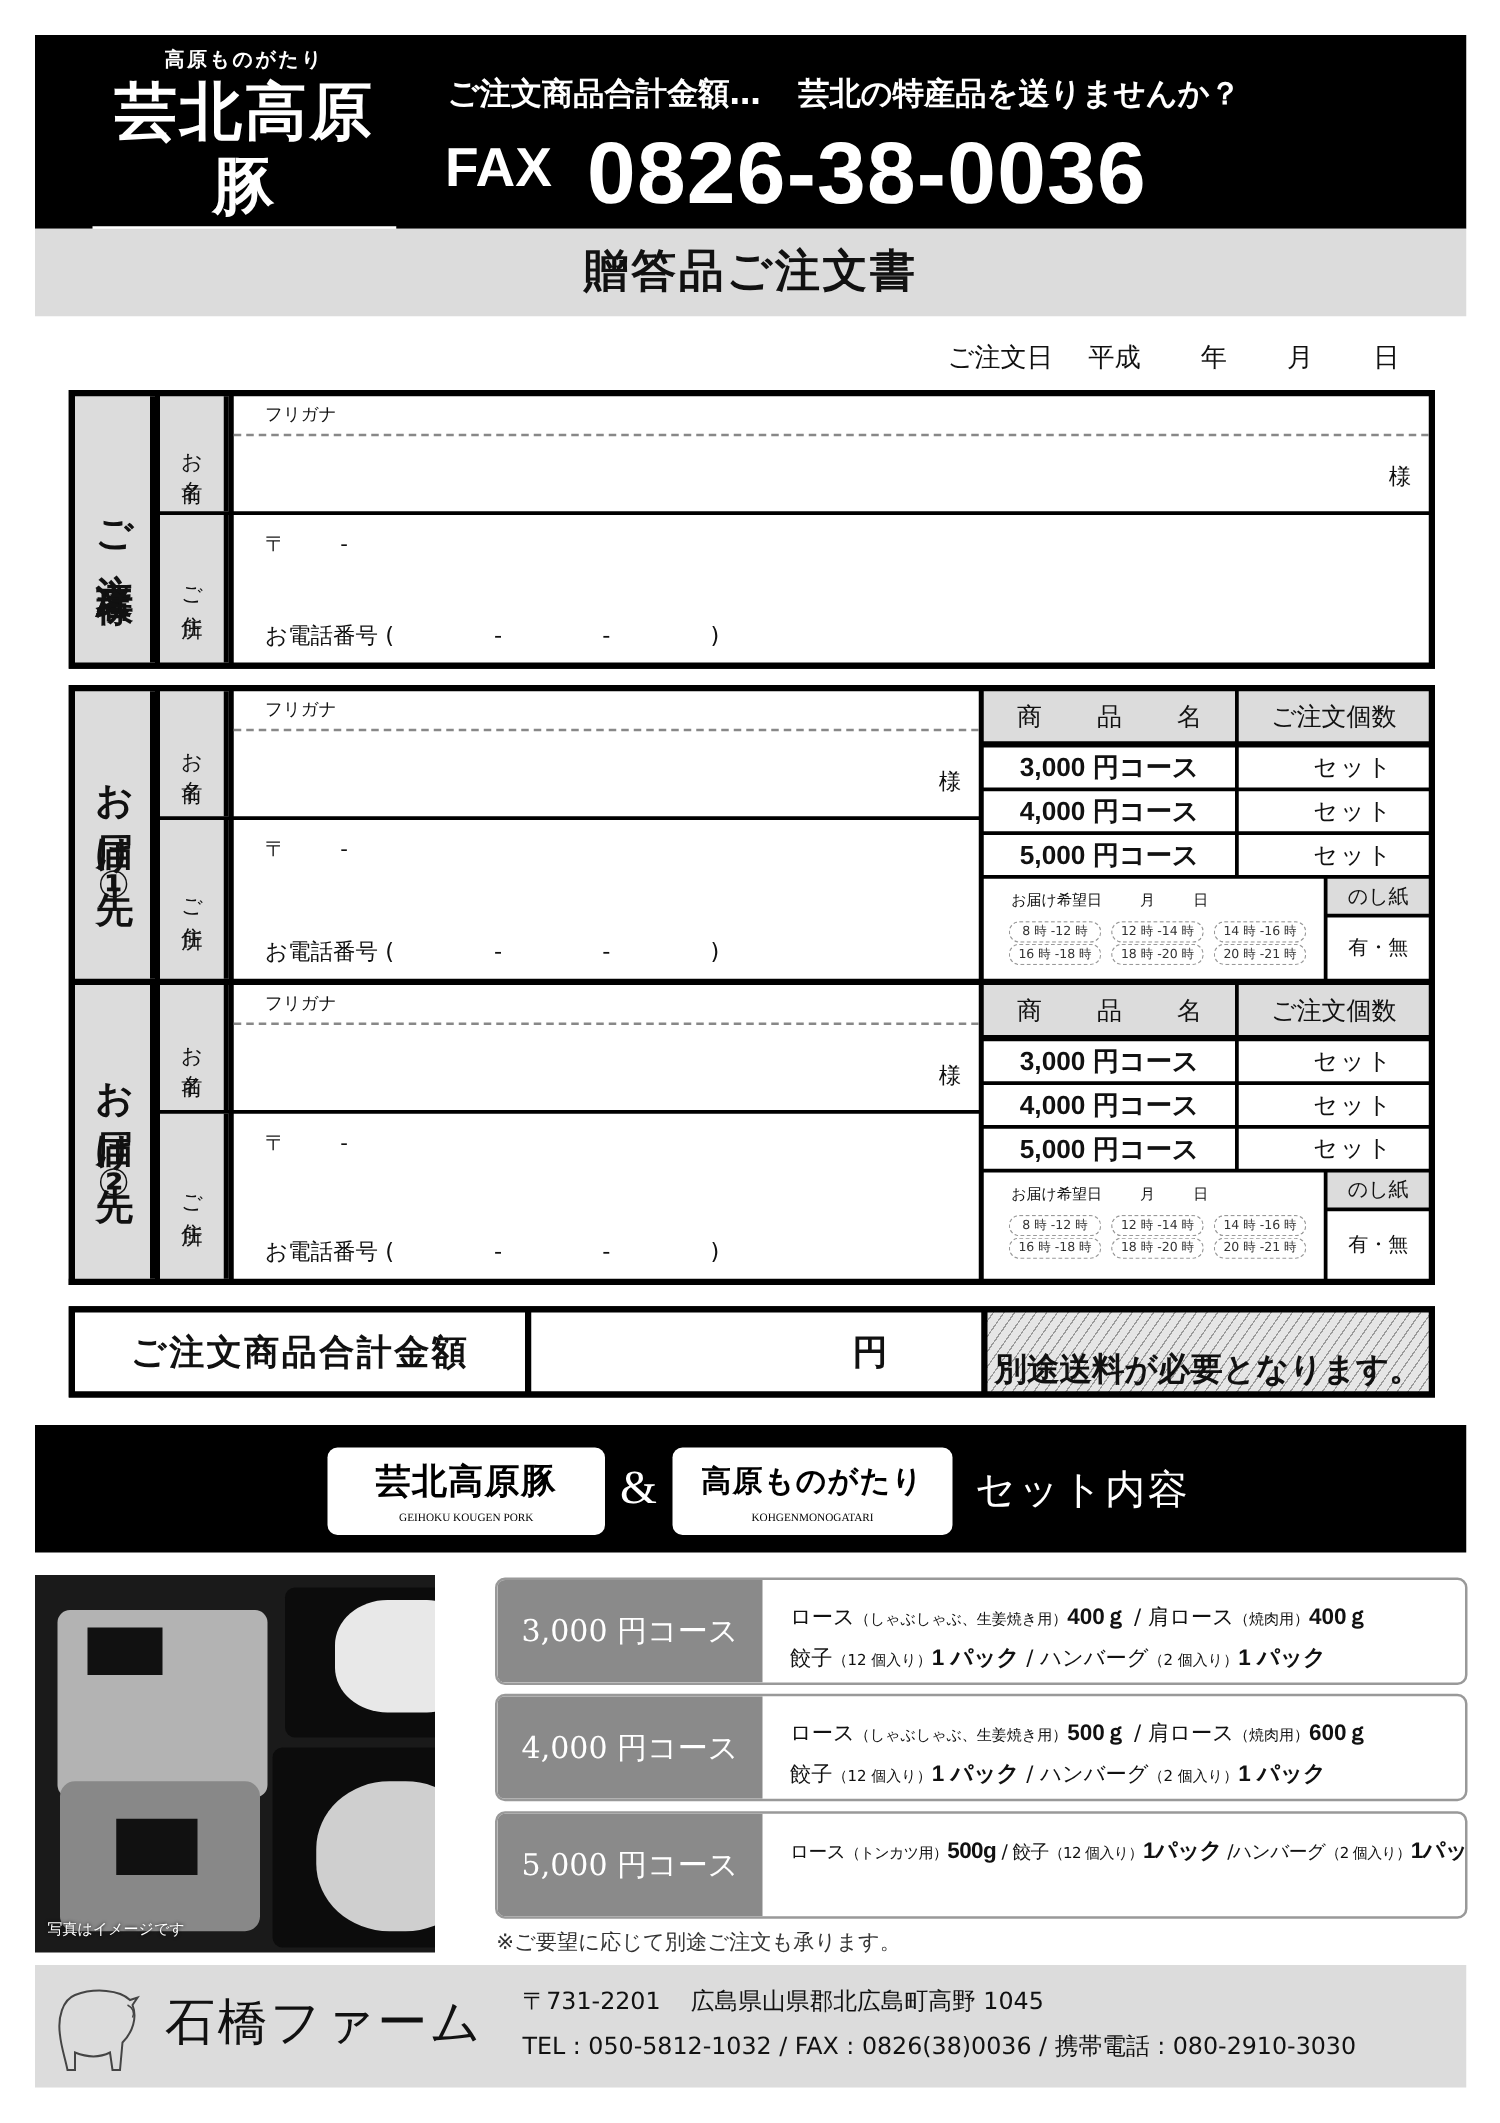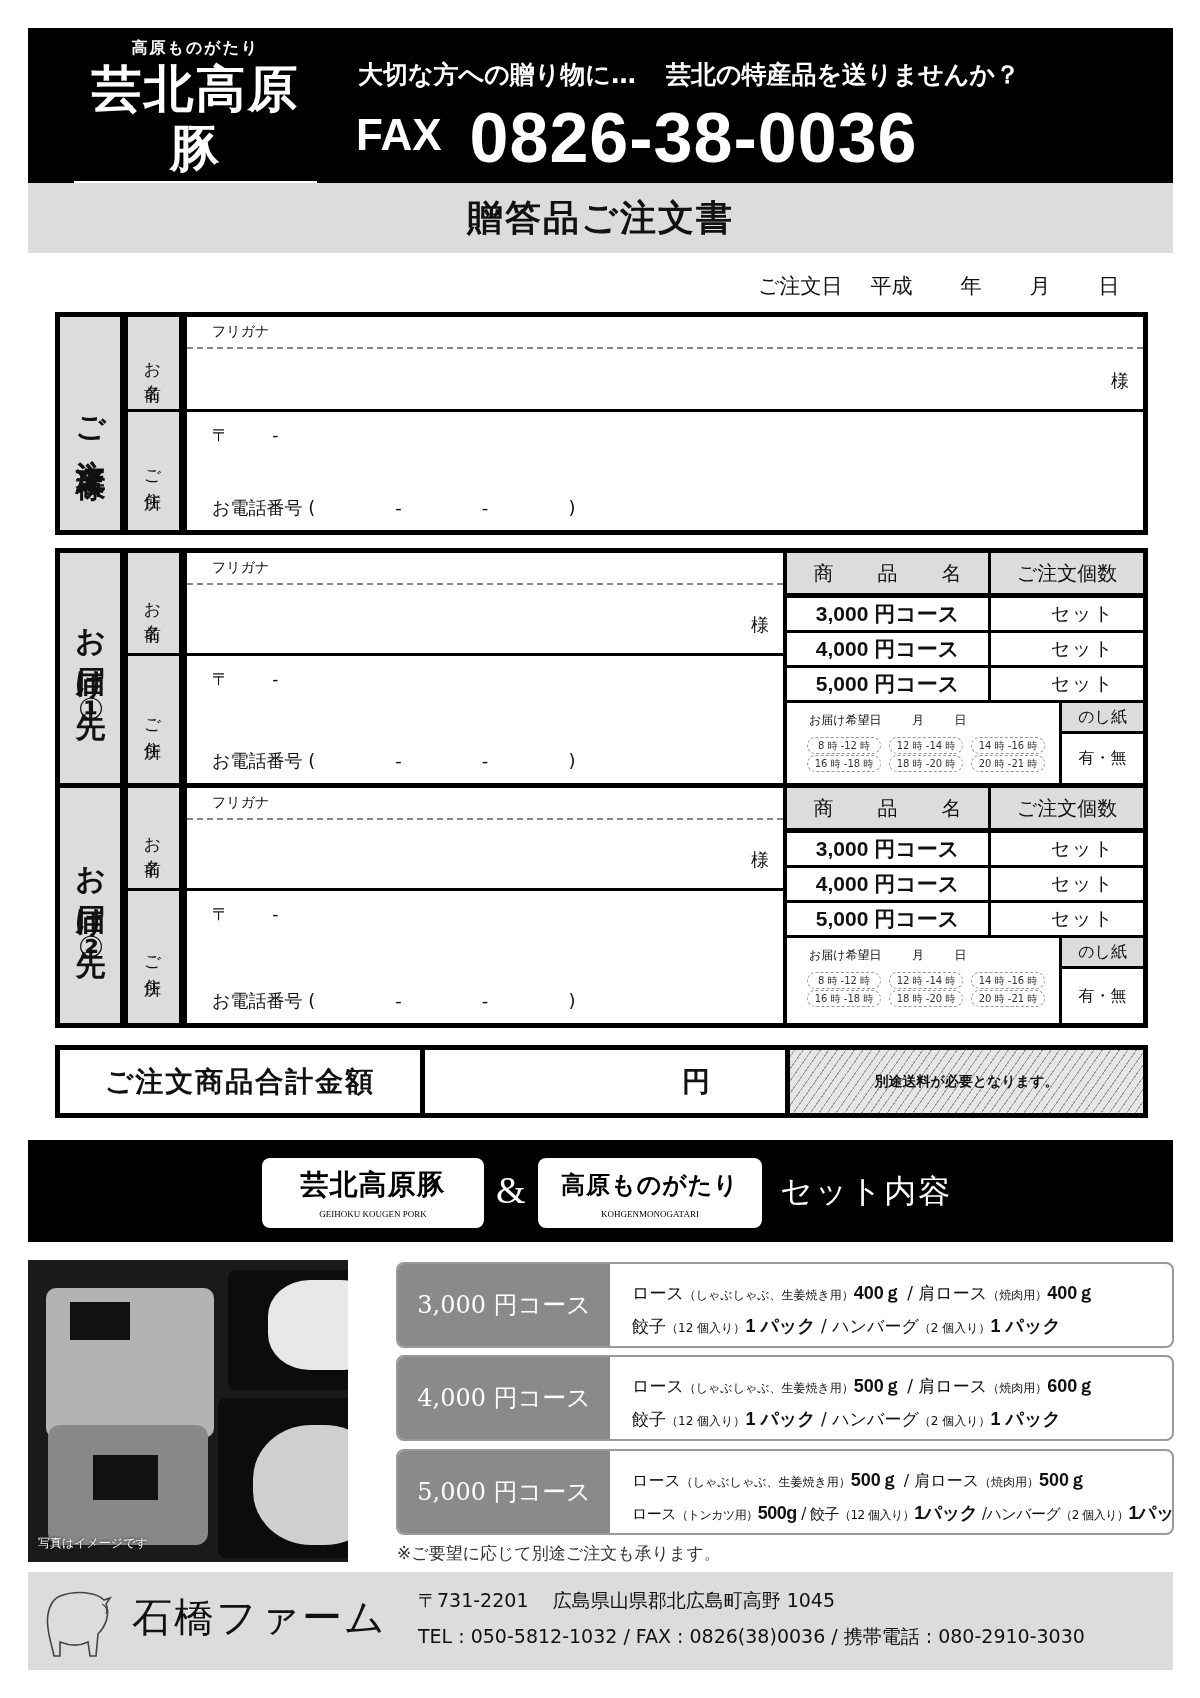--- a/index.html
+++ b/index.html
@@ -52,21 +52,21 @@
   .deliv-date { position: absolute; left: 22px; top: 9px; font-size: 12px; white-space: pre; }
   .slots { position: absolute; left: 20px; top: 34px; width: 240px; display: flex; flex-wrap: wrap; gap: 1px 8px; }
   .slot { width: 74px; height: 17px; border: 1px dashed #999; border-radius: 9px; font-size: 10px; text-align: center; line-height: 15px; color: #333; }
   .noshi-hd { position: absolute; background: #dcdcdc; display: flex; align-items: center; justify-content: center; font-size: 16px; }
   .noshi-val { position: absolute; background: #fff; display: flex; align-items: center; justify-content: center; font-size: 16px; }
 
   
   .total { position: absolute; left: 55px; top: 1045px; width: 1093px; height: 73px; border: 5px solid #000; background: #000; }
   .total-lbl { position: absolute; left: 0; top: 0; width: 360px; height: 63px; background: #ffffff; font-size: 28px; font-weight: bold; display: flex; align-items: center; justify-content: center; letter-spacing: 2px; }
   .total-val { position: absolute; left: 365px; top: 0; width: 360px; height: 63px; background: #fff; font-size: 28px; font-weight: bold; display: flex; align-items: center; justify-content: flex-end; padding-right: 75px; }
-  .total-note { position: absolute; left: 730px; top: 0; width: 353px; height: 63px; font-size: 14px; font-weight: bold; display: flex; align-items: center; justify-content: center;
+  .total-note { position: absolute; left: 730px; top: 0; width: 353px; height: 63px; font-size: 26px; font-weight: bold; display: flex; align-items: flex-end; justify-content: center;
     background: repeating-linear-gradient(-55deg, #e6e6e6 0 6px, #9a9a9a 6px 7px); }
   .total-note span { background: transparent; }
 
   
   .set-band { position: absolute; left: 28px; top: 1140px; width: 1145px; height: 102px; background: #000; }
   .badge { position: absolute; top: 18px; height: 70px; background: #fff; border-radius: 8px; color: #000; text-align: center; }
   .badge-main { font-family: "DejaVu Serif", serif; font-size: 28px; font-weight: bold; line-height: 46px; padding-top: 4px; letter-spacing: 1px; }
   .badge-en { font-family: "Liberation Serif", serif; font-size: 9px; line-height: 12px; }
   .amp { position: absolute; left: 468px; top: 28px; color: #fff; font-family: "Liberation Serif", serif; font-size: 38px; }
   .set-title { position: absolute; left: 752px; top: 30px; color: #fff; font-family: Liberation Mono, monospace; font-size: 32px; letter-spacing: 2px; }
@@ -97,21 +97,21 @@
 <body>
 
 <div class="header">
   <div class="logo-block">
     <div class="logo-sub">高原ものがたり</div>
     <div class="logo-main">芸北高原豚</div>
     <div class="logo-en">GEIHOKU KOUGEN PORK</div>
     <div class="logo-note">芸北高原豚は広島県応援登録商品です。</div>
   </div>
   <div class="catch">
-    <span>大切な方への贈り物に…</span><span>芸北の特産品を送りませんか？</span>
+    <span>ご注文商品合計金額…</span><span>芸北の特産品を送りませんか？</span>
   </div>
   <div class="fax-row">
     <span class="fax-label">FAX</span><span class="fax-number">0826-38-0036</span>
   </div>
 </div>
 
 <div class="title-band">贈答品ご注文書</div>
 
 <div class="order-date">
   <span class="lbl">ご注文日</span><span class="era">平成</span><span class="yr">年</span><span class="mo">月</span><span>日</span>
@@ -282,21 +282,20 @@
   <div class="course-name">4,000 円コース</div>
   <div class="course-desc">
     <div><span>ロース</span><small>（しゃぶしゃぶ、生姜焼き用）</small><b>500ｇ</b><span> / </span><span>肩ロース</span><small>（焼肉用）</small><b>600ｇ</b></div>
     <div><span>餃子</span><small>（12 個入り）</small><b>1 パック</b><span> / </span><span>ハンバーグ</span><small>（2 個入り）</small><b>1 パック</b></div>
   </div>
 </div>
 
 <div class="course" style="top:1449px;">
   <div class="course-name">5,000 円コース</div>
   <div class="course-desc tight">
-    <div><span>ロース</span><small>（しゃぶしゃぶ、生姜焼き用）</small><b>500ｇ</b><span> / </span><span>肩ロース</span><small>（焼肉用）</small><b>500ｇ</b></div>
     <div class="l2"><span>ロース</span><small>（トンカツ用）</small><b>500g</b><span> / </span><span>餃子</span><small>（12 個入り）</small><b>1パック</b><span> /</span><span>ハンバーグ</span><small>（2 個入り）</small><b>1パック</b></div>
   </div>
 </div>
 <div class="course-note">※ご要望に応じて別途ご注文も承ります。</div>
 
 <div class="footer">
   <svg class="pig" width="80" height="78" viewBox="0 0 80 78">
     <path d="M20 12 C10 16 6 30 8 44 C9 54 12 62 14 72 L20 72 L20 58 C30 62 40 62 48 58 L50 72 L56 72 L58 50 C66 42 70 30 66 20 L70 14 L64 16 C56 8 36 6 20 12 Z" fill="none" stroke="#444" stroke-width="1.6"></path>
     <path d="M62 20 C66 22 68 26 66 30" fill="none" stroke="#444" stroke-width="1.2"></path>
   </svg>

